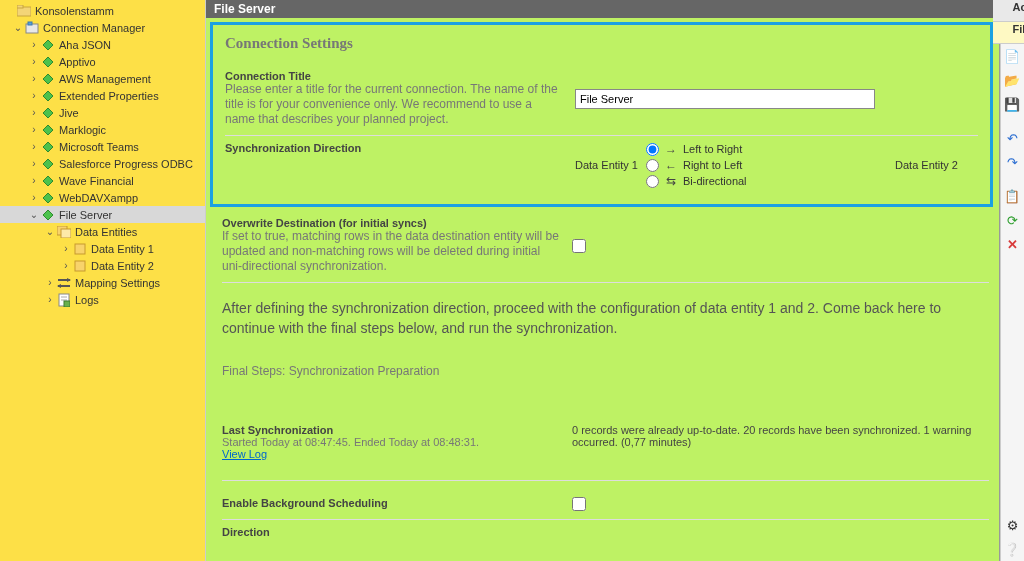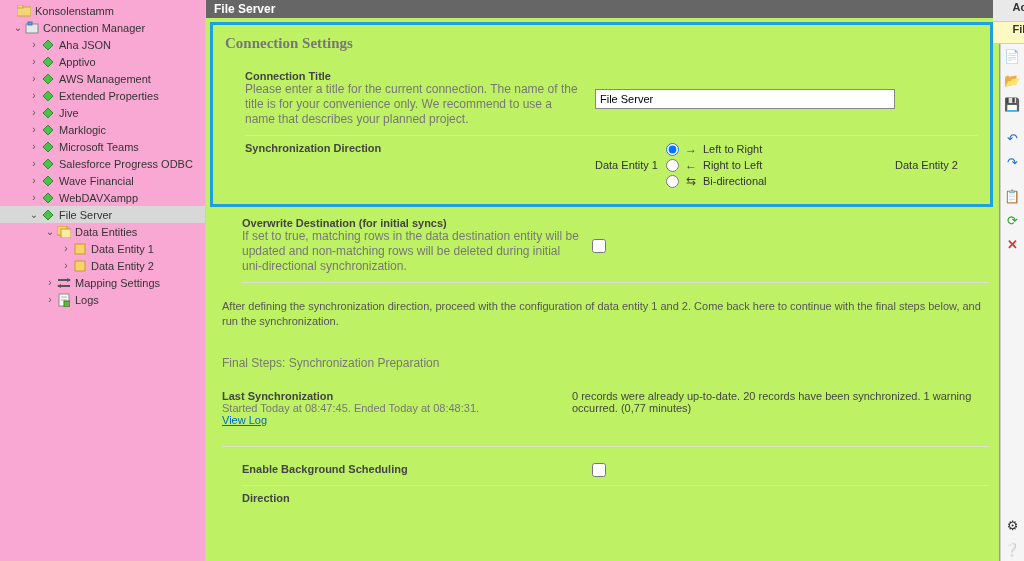--- a/index.html
+++ b/index.html
@@ -1,48 +1,48 @@
 <!DOCTYPE html>
 <html><head>
 <meta charset="utf-8">
 <style>
 * { margin:0; padding:0; box-sizing:border-box; font-family:"Segoe UI", Tahoma, sans-serif; }
 body { width:1024px; height:561px; overflow:hidden; background:#fff; font-size:11px; color:#333; }
 .app { display:flex; height:100%; }
-.tree { width:206px; border-right:1px solid #ccc; background:#f9a8d4; padding:2px 0; overflow:hidden; }
+.tree { width:206px; border-right:1px solid #ccc; background:#fde047; padding:2px 0; overflow:hidden; }
 .tree-row { display:flex; align-items:center; height:17px; padding-left:4px; white-space:nowrap; cursor:default; }
 .tree-row.sel { background:#d8d8d8; }
 .tw { width:12px; text-align:center; color:#555; font-size:10px; }
 .fold { width:16px; height:14px; margin-right:3px; display:flex; align-items:center; justify-content:center; }
 .fold svg { display:block; }
 .lab { font-size:11px; }
 .main { flex:1; display:flex; flex-direction:column; border-right:1px solid #999; }
 .hdr { background:#666; color:#fff; font-weight:bold; font-size:12px; padding:2px 8px; height:18px; }
 .content { flex:1; overflow-y:auto; background:#bef264; }
 .hl { border:3px solid #1ba1e2; margin:4px 6px 0 4px; padding:10px 12px 8px 12px; }
 .sec-title { font:700 15px "Segoe UI"; color:#777; margin-bottom:12px; }
-.row { display:flex; border-bottom:1px solid #ddd; padding:6px 0 8px 0;margin-left:20px; }
+.row { display:flex; border-bottom:1px solid #ddd; padding:6px 0 8px 0; }
 .row.nb { border-bottom:none; }
 .lcol { width:350px; padding-right:10px; }
 .lcol .t { font-weight:bold; font-size:11px; color:#444; }
 .lcol .d { color:#777; font-size:12px; line-height:1.25; }
 .lcol .d a { color:#0066cc; text-decoration:underline; }
 .rcol { flex:1; display:flex; align-items:center; }
 .txt { width:300px; height:20px; border:1px solid #888; padding:1px 4px; font-size:11px; }
 .sync { display:flex; align-items:center; gap:8px; width:100%; }
 .sync .lbl { font-size:11px; color:#333; }
 .rads { display:flex; flex-direction:column; gap:2px; }
 .rads label { display:flex; align-items:center; gap:4px; font-size:11px; }
 .rads input { margin:0; }
 .arr { font-size:12px; color:#444; width:16px; text-align:center; }
 .body2 { padding:4px 10px 10px 16px; }
 .chk { width:14px; height:14px; }
-.note { color:#555; font-size:11px; line-height:1.4; padding:16px 0 20px 0; }
+.note { color:#555; font-size:14px; line-height:1.4; padding:16px 0 20px 0; }
 .subh { color:#777; font-size:12px; padding:6px 0 16px 0; }
-.lrow { display:flex; padding:4px 0 20px 0; border-bottom:1px solid #ddd; }
+.lrow { display:flex; padding:4px 0 20px 0; border-bottom:1px solid #ddd;margin-top:26px; }
 .lrow .lcol2 { width:350px; }
 .lrow .lcol2 .t { font-weight:bold; color:#444; }
 .lrow .lcol2 .d { color:#777; }
 .lrow .lcol2 a { color:#0066cc; text-decoration:underline; }
 .lrow .rcol2 { flex:1; color:#444; font-size:11px; }
 .right { width:24px; background:#f5f5f5; border-left:1px solid #ccc; display:flex; flex-direction:column; align-items:center; padding-top:0; }
 .right .tabh { width:100%; height:22px; background:#e9e9e9; border-bottom:1px solid #ccc; font-size:11px; font-weight:bold; padding:1px 20px; overflow:hidden; }
 .right .ic { width:18px; height:18px; margin:3px 0; display:flex; align-items:center; justify-content:center; font-size:13px; }
 .right .sep { width:100%; height:10px; }
 </style>

